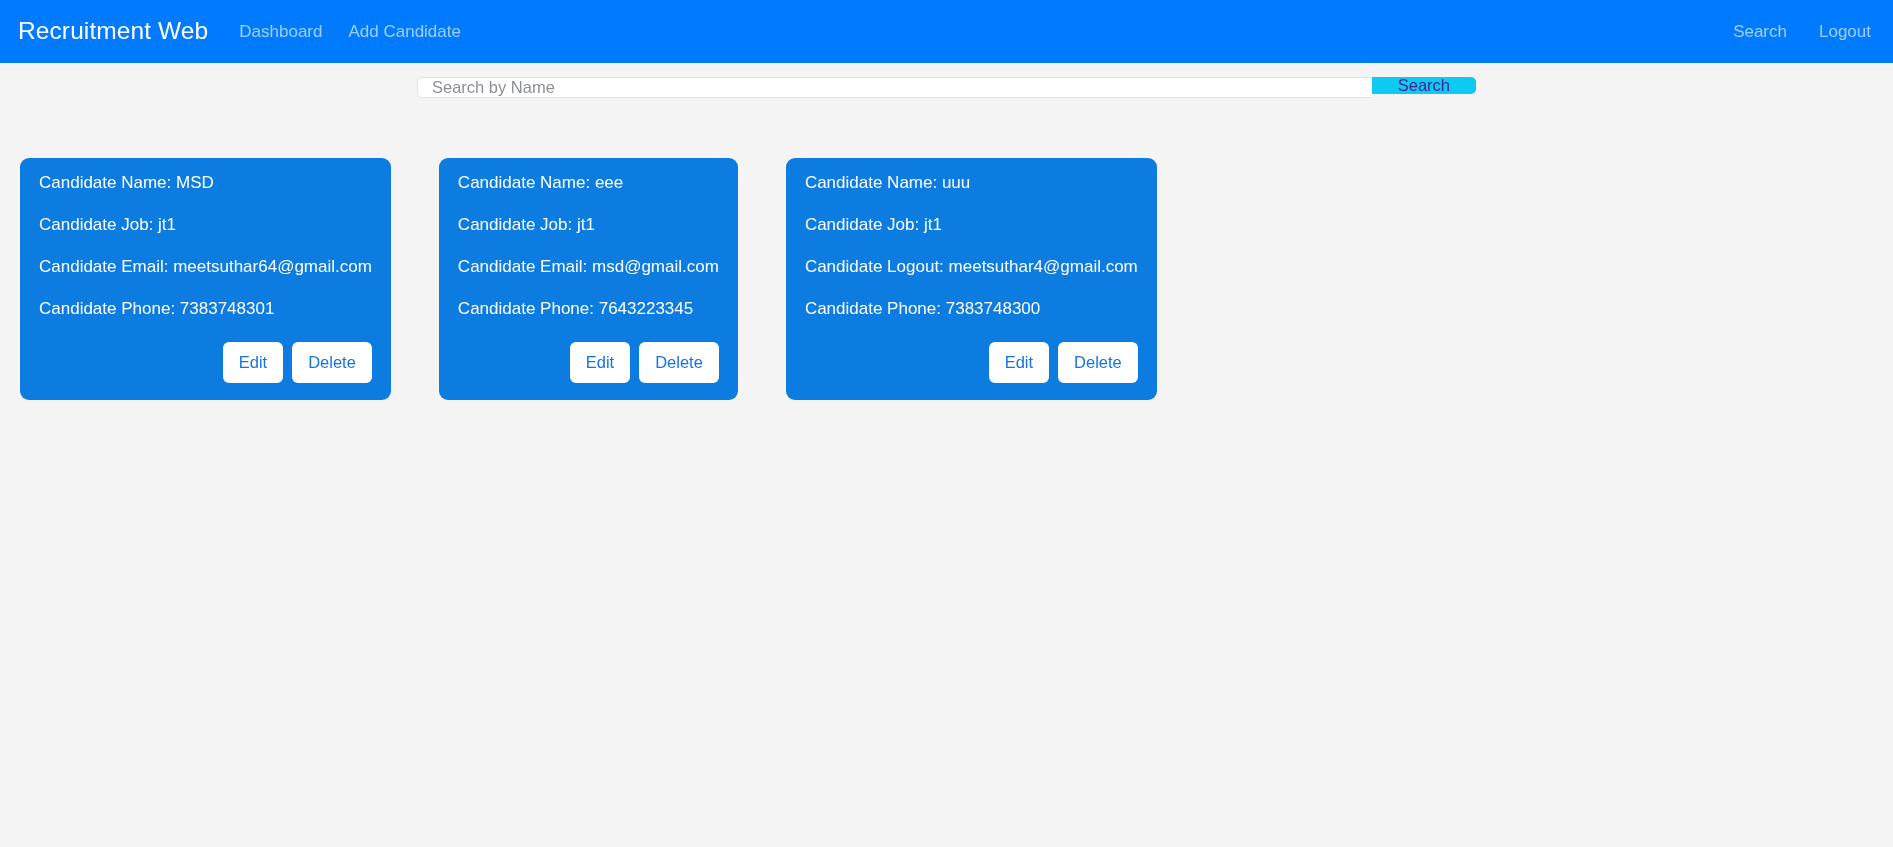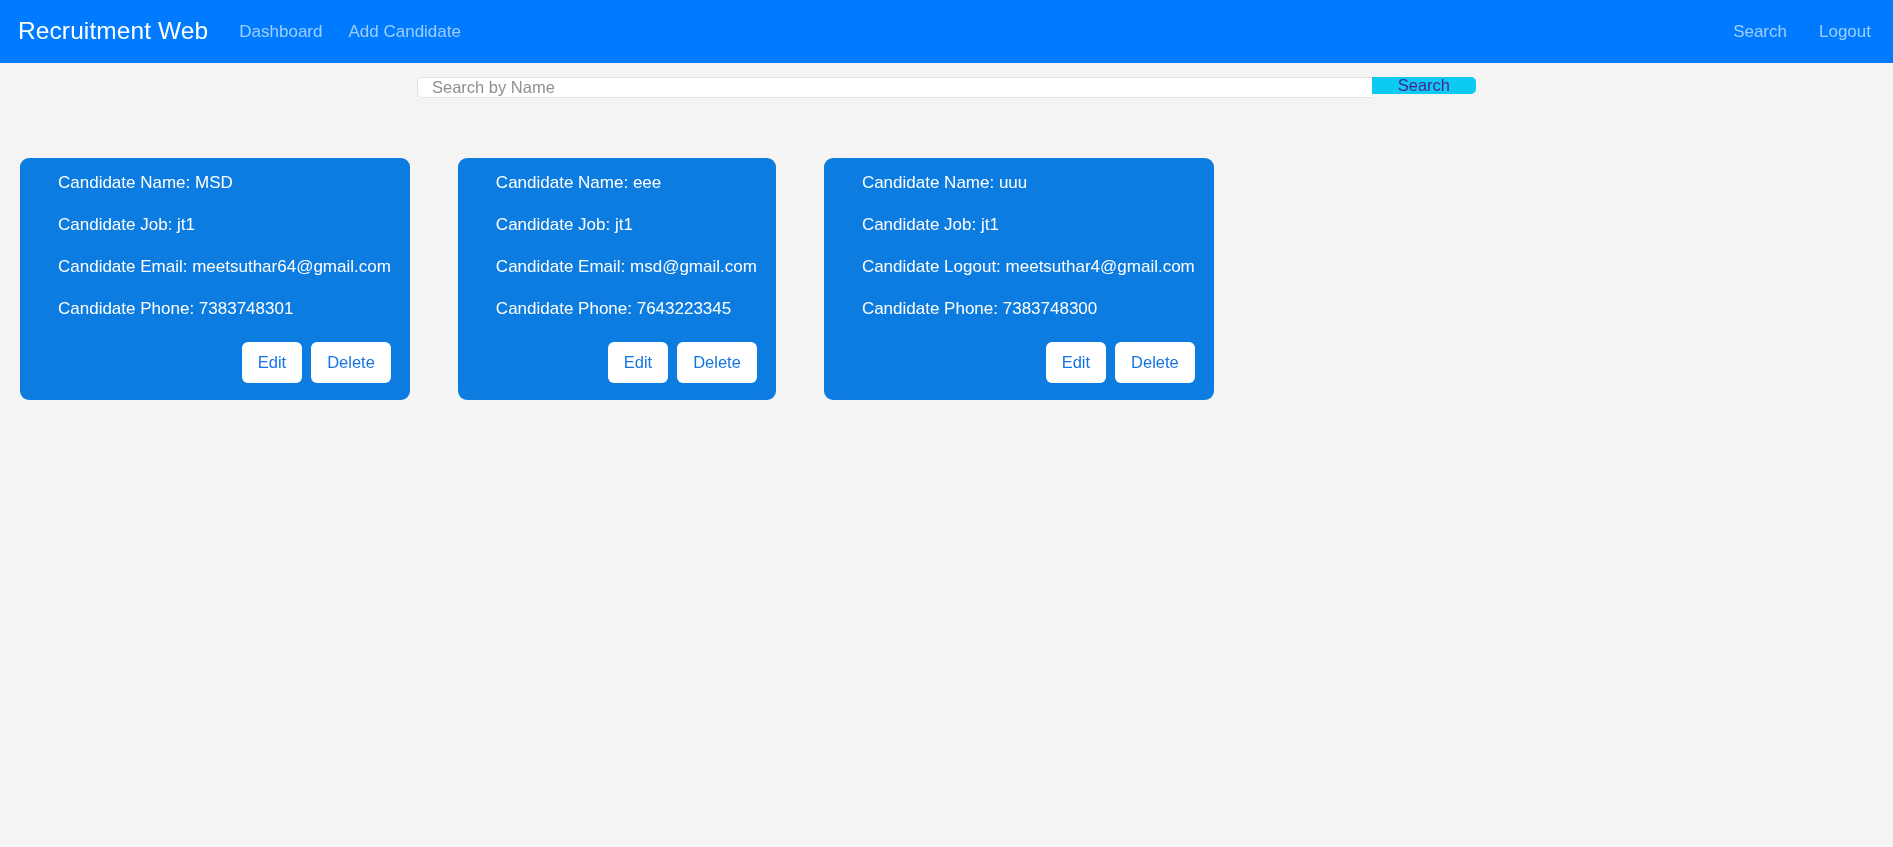--- a/index.html
+++ b/index.html
@@ -107,21 +107,20 @@
     border-radius: 9px;
     padding: 16px 19px 17px 19px;
     display: inline-block;
   }
   .card-line {
     color: #ffffff;
     font-size: 17px;
     line-height: 1;
     margin-bottom: 25px;
     white-space: nowrap;
-    margin-left: 19px;
   }
   .card-actions {
     display: flex;
     gap: 9px;
     margin-top: 7px;
     justify-content: flex-end;
   }
   .card-btn {
     background: #ffffff;
     color: #1474e4;

